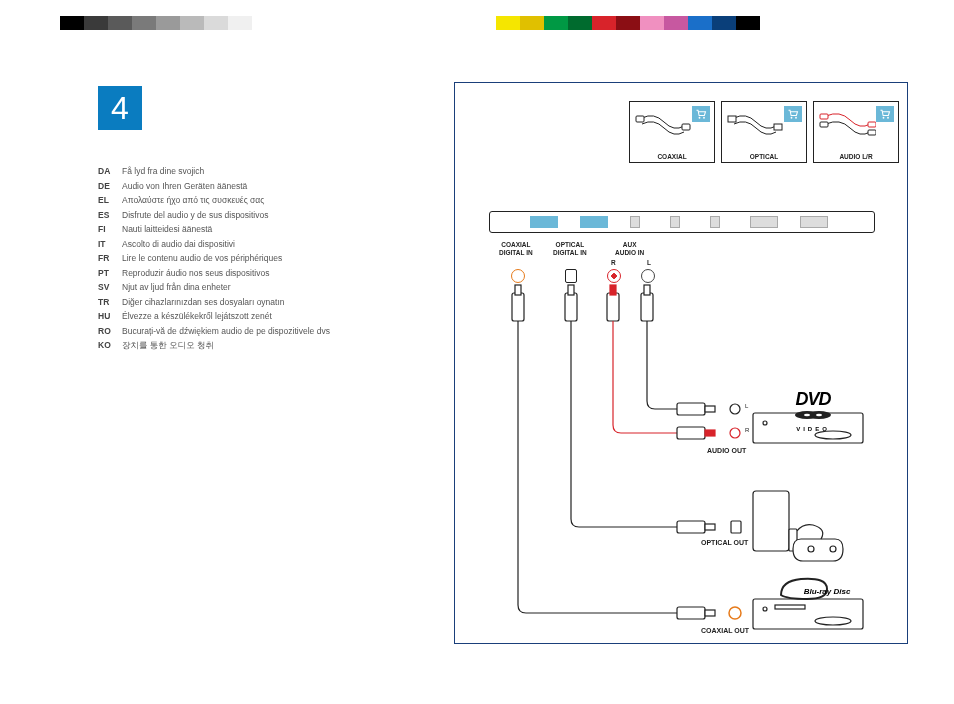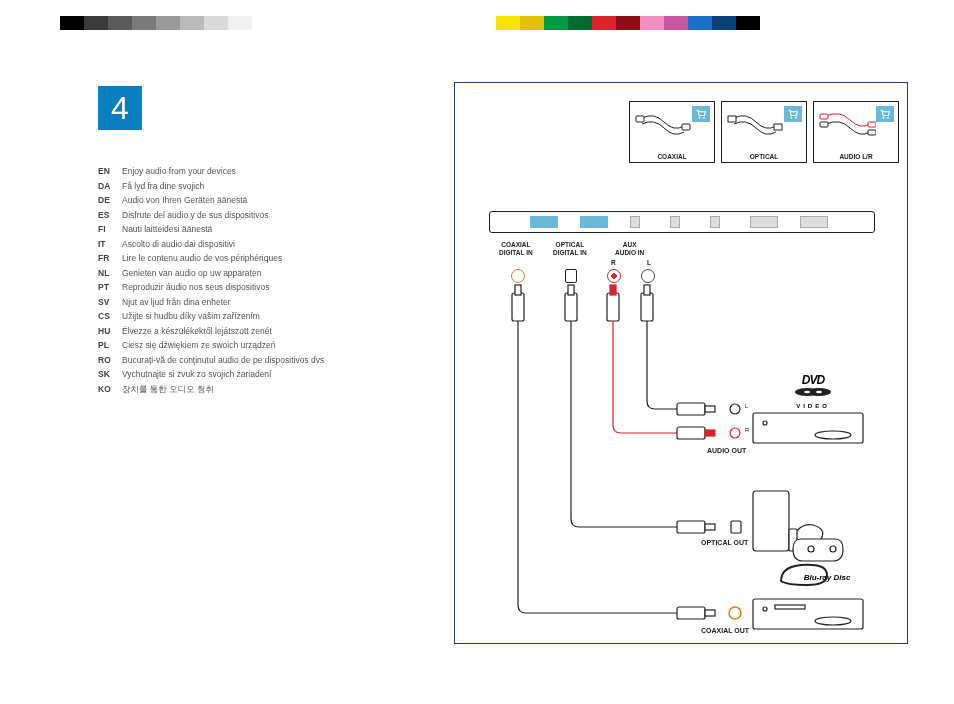--- a/index.html
+++ b/index.html
@@ -71,78 +71,66 @@
     <div class="seg" style="width: 24px; background: rgb(0, 0, 0);"></div>
     <div class="seg" style="width: 104px; background: rgb(255, 255, 255);"></div>
   </div>
 
 <div class="page">
 
   <div class="left-col">
     <div class="step-num">4</div>
     <div class="langs" id="langs">
         <div class="row">
-          <span class="code">EN</span>
-          <span class="txt">Enjoy audio from your devices</span>
-        </div>
-        <div class="row">
           <span class="code">DA</span>
           <span class="txt">Få lyd fra dine svojich</span>
         </div>
         <div class="row">
           <span class="code">DE</span>
           <span class="txt">Audio von Ihren Geräten äänestä</span>
         </div>
         <div class="row">
+          <span class="code">EL</span>
+          <span class="txt">Απολαύστε ήχο από τις συσκευές σας</span>
+        </div>
+        <div class="row">
           <span class="code">ES</span>
           <span class="txt">Disfrute del audio y de sus dispositivos</span>
         </div>
         <div class="row">
           <span class="code">FI</span>
           <span class="txt">Nauti laitteidesi äänestä</span>
         </div>
         <div class="row">
           <span class="code">IT</span>
           <span class="txt">Ascolto di audio dai dispositivi</span>
         </div>
         <div class="row">
           <span class="code">FR</span>
           <span class="txt">Lire le contenu audio de vos périphériques</span>
         </div>
         <div class="row">
-          <span class="code">NL</span>
-          <span class="txt">Genieten van audio op uw apparaten</span>
-        </div>
-        <div class="row">
           <span class="code">PT</span>
           <span class="txt">Reproduzir áudio nos seus dispositivos</span>
         </div>
         <div class="row">
           <span class="code">SV</span>
           <span class="txt">Njut av ljud från dina enheter</span>
         </div>
         <div class="row">
-          <span class="code">CS</span>
-          <span class="txt">Užijte si hudbu díky vašim zařízením</span>
+          <span class="code">TR</span>
+          <span class="txt">Diğer cihazlarınızdan ses dosyaları oynatın</span>
         </div>
         <div class="row">
           <span class="code">HU</span>
           <span class="txt">Élvezze a készülékekről lejátszott zenét</span>
         </div>
         <div class="row">
-          <span class="code">PL</span>
-          <span class="txt">Ciesz się dźwiękiem ze swoich urządzeń</span>
-        </div>
-        <div class="row">
           <span class="code">RO</span>
-          <span class="txt">Bucurați-vă de conținutul audio de pe dispositivos dvs</span>
-        </div>
-        <div class="row">
-          <span class="code">SK</span>
-          <span class="txt">Vychutnajte si zvuk zo svojich zariadení</span>
+          <span class="txt">Bucurați-vă de dźwiękiem audio de pe dispozitivele dvs</span>
         </div>
         <div class="row">
           <span class="code">KO</span>
           <span class="txt">장치를 통한 오디오 청취</span>
         </div>
       </div>
   </div>
 
   <div class="diagram">
 
@@ -287,33 +275,33 @@
         <rect x="320" y="522" width="30" height="4"></rect>
       </g>
 
       <circle cx="280" cy="530" r="6" stroke="#e67a1a" stroke-width="1.5" fill="#fff"></circle>
     </svg>
 
     <div class="small-lbl" style="position:absolute; top:320px; left:290px;">L</div>
     <div class="small-lbl" style="position:absolute; top:344px; left:290px;">R</div>
 
     <div style="position:absolute; top:290px; left:338px; text-align:center;">
-      <div style="font-weight:900; font-style:italic; font-size:12px; letter-spacing:-1px;">DVD</div>
+      <div style="font-weight:900; font-style:italic; font-size:18px; letter-spacing:-1px;margin-top:16px;">DVD</div>
       <div style="position:relative; top:-4px;">
         <svg width="40" height="10">
             <ellipse cx="14" cy="5" rx="12" ry="4" fill="#222"></ellipse>
             <ellipse cx="26" cy="5" rx="12" ry="4" fill="#222"></ellipse>
             <ellipse cx="14" cy="5" rx="3" ry="1.2" fill="#fff"></ellipse>
             <ellipse cx="26" cy="5" rx="3" ry="1.2" fill="#fff"></ellipse>
           </svg>
       </div>
       <div style="font-size:6px; letter-spacing:3px; font-weight:bold; margin-top:-2px;">VIDEO</div>
     </div>
 
-    <div style="position:absolute; top:478px; left:322px; text-align:center;">
+    <div style="position:absolute; top:492px; left:322px; text-align:center;">
       <svg width="80" height="26">
         <path d="M 4 20 Q 4 6 24 4 Q 50 2 50 14 Q 50 24 30 24 Q 10 24 4 20 Z" fill="none" stroke="#222" stroke-width="2"></path>
       </svg>
       <div style="font-size:8px; font-style:italic; font-weight:bold; margin-top:-18px; margin-left:20px;">Blu-ray Disc</div>
     </div>
 
     <div class="device-lbl" style="position:absolute; top:364px; left:252px;">AUDIO OUT</div>
     <div class="device-lbl" style="position:absolute; top:456px; left:246px;">OPTICAL OUT</div>
     <div class="device-lbl" style="position:absolute; top:544px; left:246px;">COAXIAL OUT</div>
 

